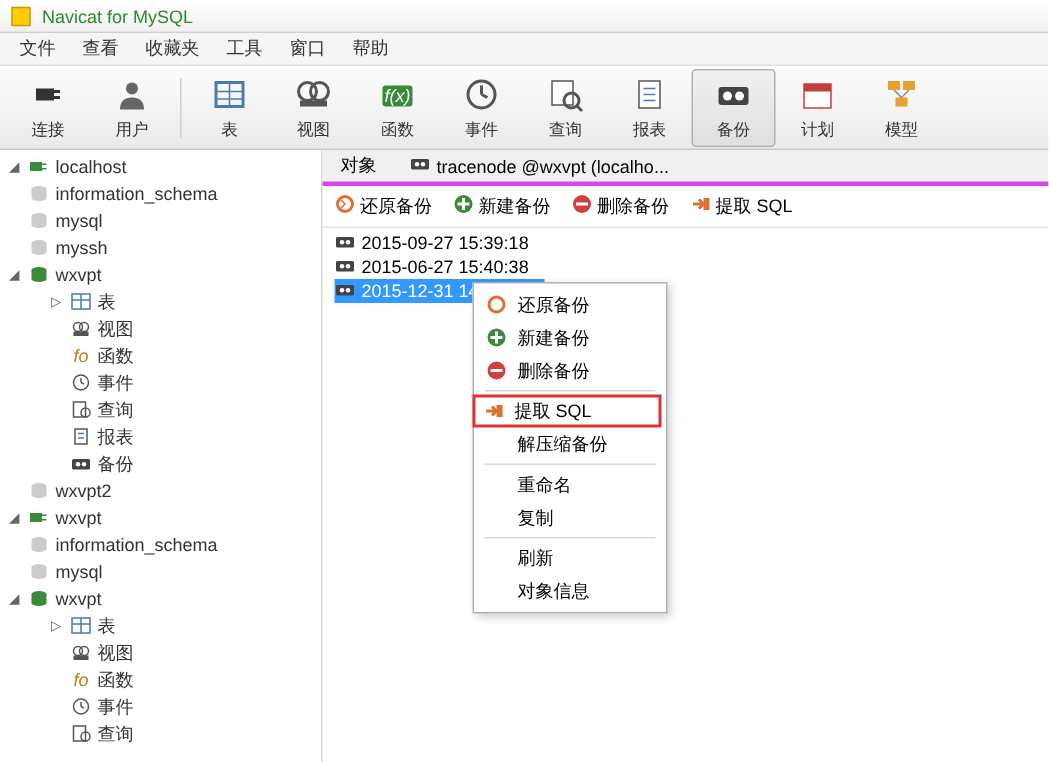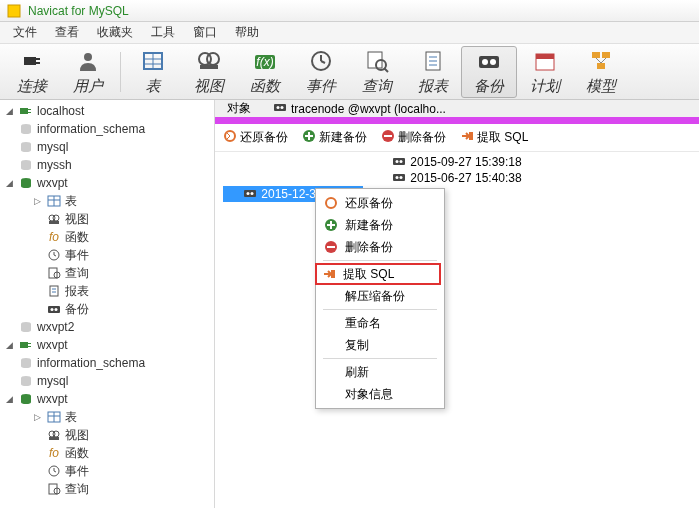--- a/index.html
+++ b/index.html
@@ -6,37 +6,37 @@
 body { background: #fff; width: 699px; height: 508px; overflow: hidden; }
 .titlebar { background: linear-gradient(#fff, #f0f0f0); border-bottom: 1px solid #d0d0d0; height: 22px; display: flex; align-items: center; padding-left: 6px; gap: 6px; }
 .titlebar .icon { width: 16px; height: 16px; display: inline-flex; align-items: center; justify-content: center; }
 .titlebar .title { color: #2a8a2a; font-size: 12px; }
 .menubar { background: #f5f5f5; height: 22px; display: flex; align-items: center; padding-left: 13px; gap: 18px; border-bottom: 1px solid #e0e0e0; }
 .menubar span { color: #333; cursor: default; }
 .toolbar { background: linear-gradient(#fdfdfd, #eaeaea); height: 56px; display: flex; align-items: center; padding: 0 4px; border-bottom: 1px solid #c8c8c8; }
 .tool { width: 56px; height: 52px; display: flex; flex-direction: column; align-items: center; justify-content: center; gap: 2px; cursor: pointer; border: 1px solid transparent; border-radius: 3px; }
 .tool.active { background: linear-gradient(#f0f0f0, #e0e0e0); border: 1px solid #b0b0b0; }
 .tool .ico { width: 28px; height: 28px; display: flex; align-items: center; justify-content: center; }
-.tool .lbl { font-size: 15px; color: #333; font-style: italic; }
+.tool .lbl { font-size: 11px; color: #333; }
 .vsep { width: 1px; height: 40px; background: #d0d0d0; margin: 0 4px; }
 .main { display: flex; height: calc(100% - 100px); }
 .sidebar { width: 215px; border-right: 1px solid #d8d8d8; overflow-y: auto; padding: 2px 0; }
 .tree-item { display: flex; align-items: center; height: 18px; padding-left: 4px; gap: 3px; cursor: default; }
 .tree-item .toggle { width: 11px; height: 11px; display: flex; align-items: center; justify-content: center; font-size: 9px; color: #666; }
 .tree-item .ticon { width: 16px; height: 14px; display: flex; align-items: center; justify-content: center; }
 .tree-item .txt { color: #333; white-space: nowrap; }
 .indent1 { }
 .indent2 { padding-left: 32px; }
 .content { flex: 1; display: flex; flex-direction: column; }
-.tabbar { height: 24px; background: #f0f0f0; border-bottom: 7px solid #d946ef; display: flex; align-items: center; padding-left: 6px; gap: 10px; }
+.tabbar { height: 24px; background: #f0f0f0; border-bottom: 3px solid #d946ef; display: flex; align-items: center; padding-left: 6px; gap: 10px; }
 .tab { display: flex; align-items: center; gap: 4px; padding: 2px 6px; }
 .actionbar { height: 28px; display: flex; align-items: center; padding-left: 8px; gap: 14px; border-bottom: 1px solid #e8e8e8; }
 .action { display: flex; align-items: center; gap: 3px; cursor: pointer; }
 .list { flex: 1; padding: 2px 8px; position: relative; }
-.list-item { display: flex; align-items: center; height: 16px; gap: 4px; justify-content: center; }
+.list-item { display: flex; align-items: center; height: 16px; gap: 4px; }
 .list-item.selected { background: #3399ff; color: #fff; width: 140px; }
 .list-item.selected .txt { color: #fff; }
 .ctxmenu { position: absolute; left: 100px; top: 36px; width: 130px; background: #fff; border: 1px solid #b0b0b0; box-shadow: 2px 2px 6px rgba(0,0,0,0.2); padding: 3px; }
 .ctxmenu .mi { display: flex; align-items: center; height: 22px; padding-left: 4px; gap: 6px; cursor: default; }
 .ctxmenu .mi .mico { width: 16px; height: 16px; display: flex; align-items: center; justify-content: center; }
 .ctxmenu .sep { height: 1px; background: #d8d8d8; margin: 2px 4px; }
 .highlight-red { border: 2px solid #e03030; padding: 0 4px; margin-left: -4px; }
 </style>
 </head>
 <body>

